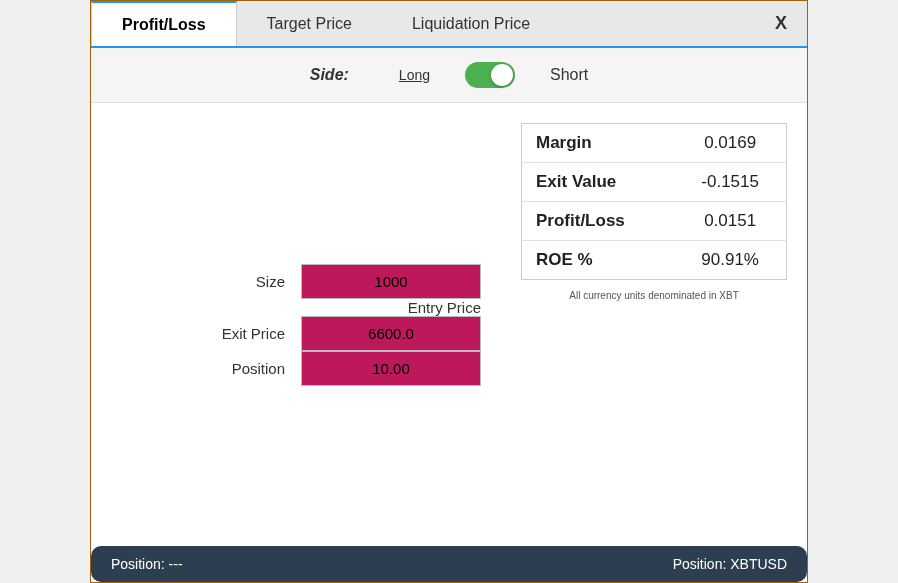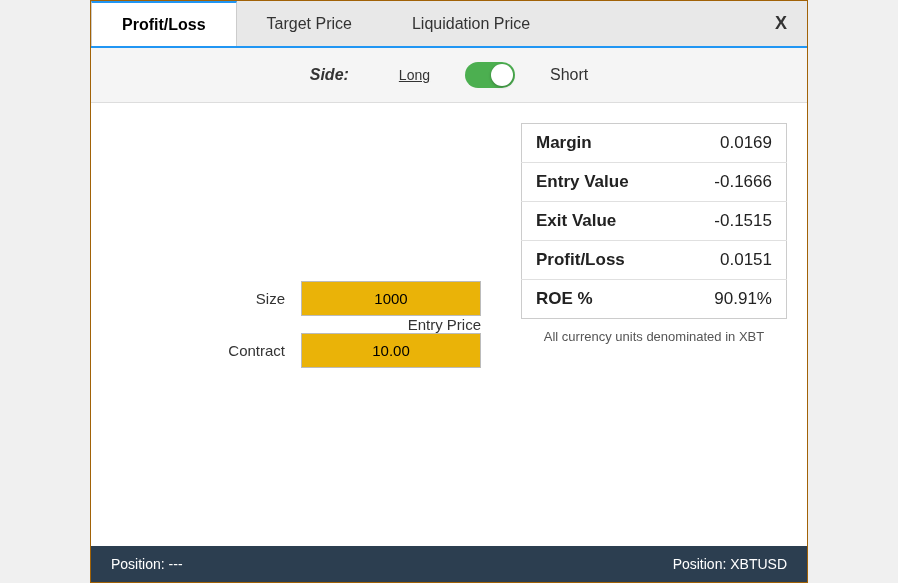--- a/index.html
+++ b/index.html
@@ -134,21 +134,21 @@
       min-width: 90px;
       text-align: right;
     }
     .form-row input {
       width: 180px;
       padding: 8px 12px;
       font-size: 15px;
       border: 1px solid #bbb;
       outline: none;
       text-align: center;
-      background: #eab308;
+      background: #be185d;
     }
     
     .results-panel {
       flex: 1;
       display: flex;
       flex-direction: column;
       justify-content: flex-start;
       padding: 10px 20px 10px 10px;
     }
     .results-table {
@@ -162,38 +162,39 @@
       border-bottom: 1px solid #e0e0e0;
     }
     .results-table tr:last-child td {
       border-bottom: none;
     }
     .results-table td:first-child {
       font-weight: bold;
       color: #222;
     }
     .results-table td:last-child {
-      text-align: right;
+      text-align: center;
       color: #222;
     }
     .currency-note {
       margin-top: 10px;
-      font-size: 13px;
+      font-size: 10px;
       color: #555;
       text-align: center;
     }
     
     .footer {
       background: #2c3e50;
       color: #ffffff;
       display: flex;
       justify-content: space-between;
       align-items: center;
       padding: 10px 20px;
       font-size: 14px;
+      border-radius: 10px;
     }
   </style>
 </head>
 <body>
 
 <div class="calculator">
 
   <div class="tab-bar">
     <button class="tab active">Profit/Loss</button>
     <button class="tab">Target Price</button>
@@ -216,37 +217,37 @@
 
     <div class="form-panel">
       <div class="form-row">
         <label>Size</label>
         <input type="text" value="1000" style="">
       </div>
       <div class="form-row">
         <label>Entry Price</label>
       </div>
       <div class="form-row">
-        <label>Contract</label>
+        <label>Exit Price</label>
+        <input type="text" value="6600.0" style="">
+      </div>
+      <div class="form-row">
+        <label>Position</label>
         <input type="text" value="10.00" style="">
       </div>
     </div>
 
     <div class="results-panel">
       <table class="results-table">
         <tbody id="results-tbody">
         <tr>
               <td>Margin</td>
               <td>0.0169</td>
             </tr>
             <tr>
-              <td>Entry Value</td>
-              <td>-0.1666</td>
-            </tr>
-            <tr>
               <td>Exit Value</td>
               <td>-0.1515</td>
             </tr>
             <tr>
               <td>Profit/Loss</td>
               <td>0.0151</td>
             </tr>
             <tr>
               <td>ROE %</td>
               <td>90.91%</td>

